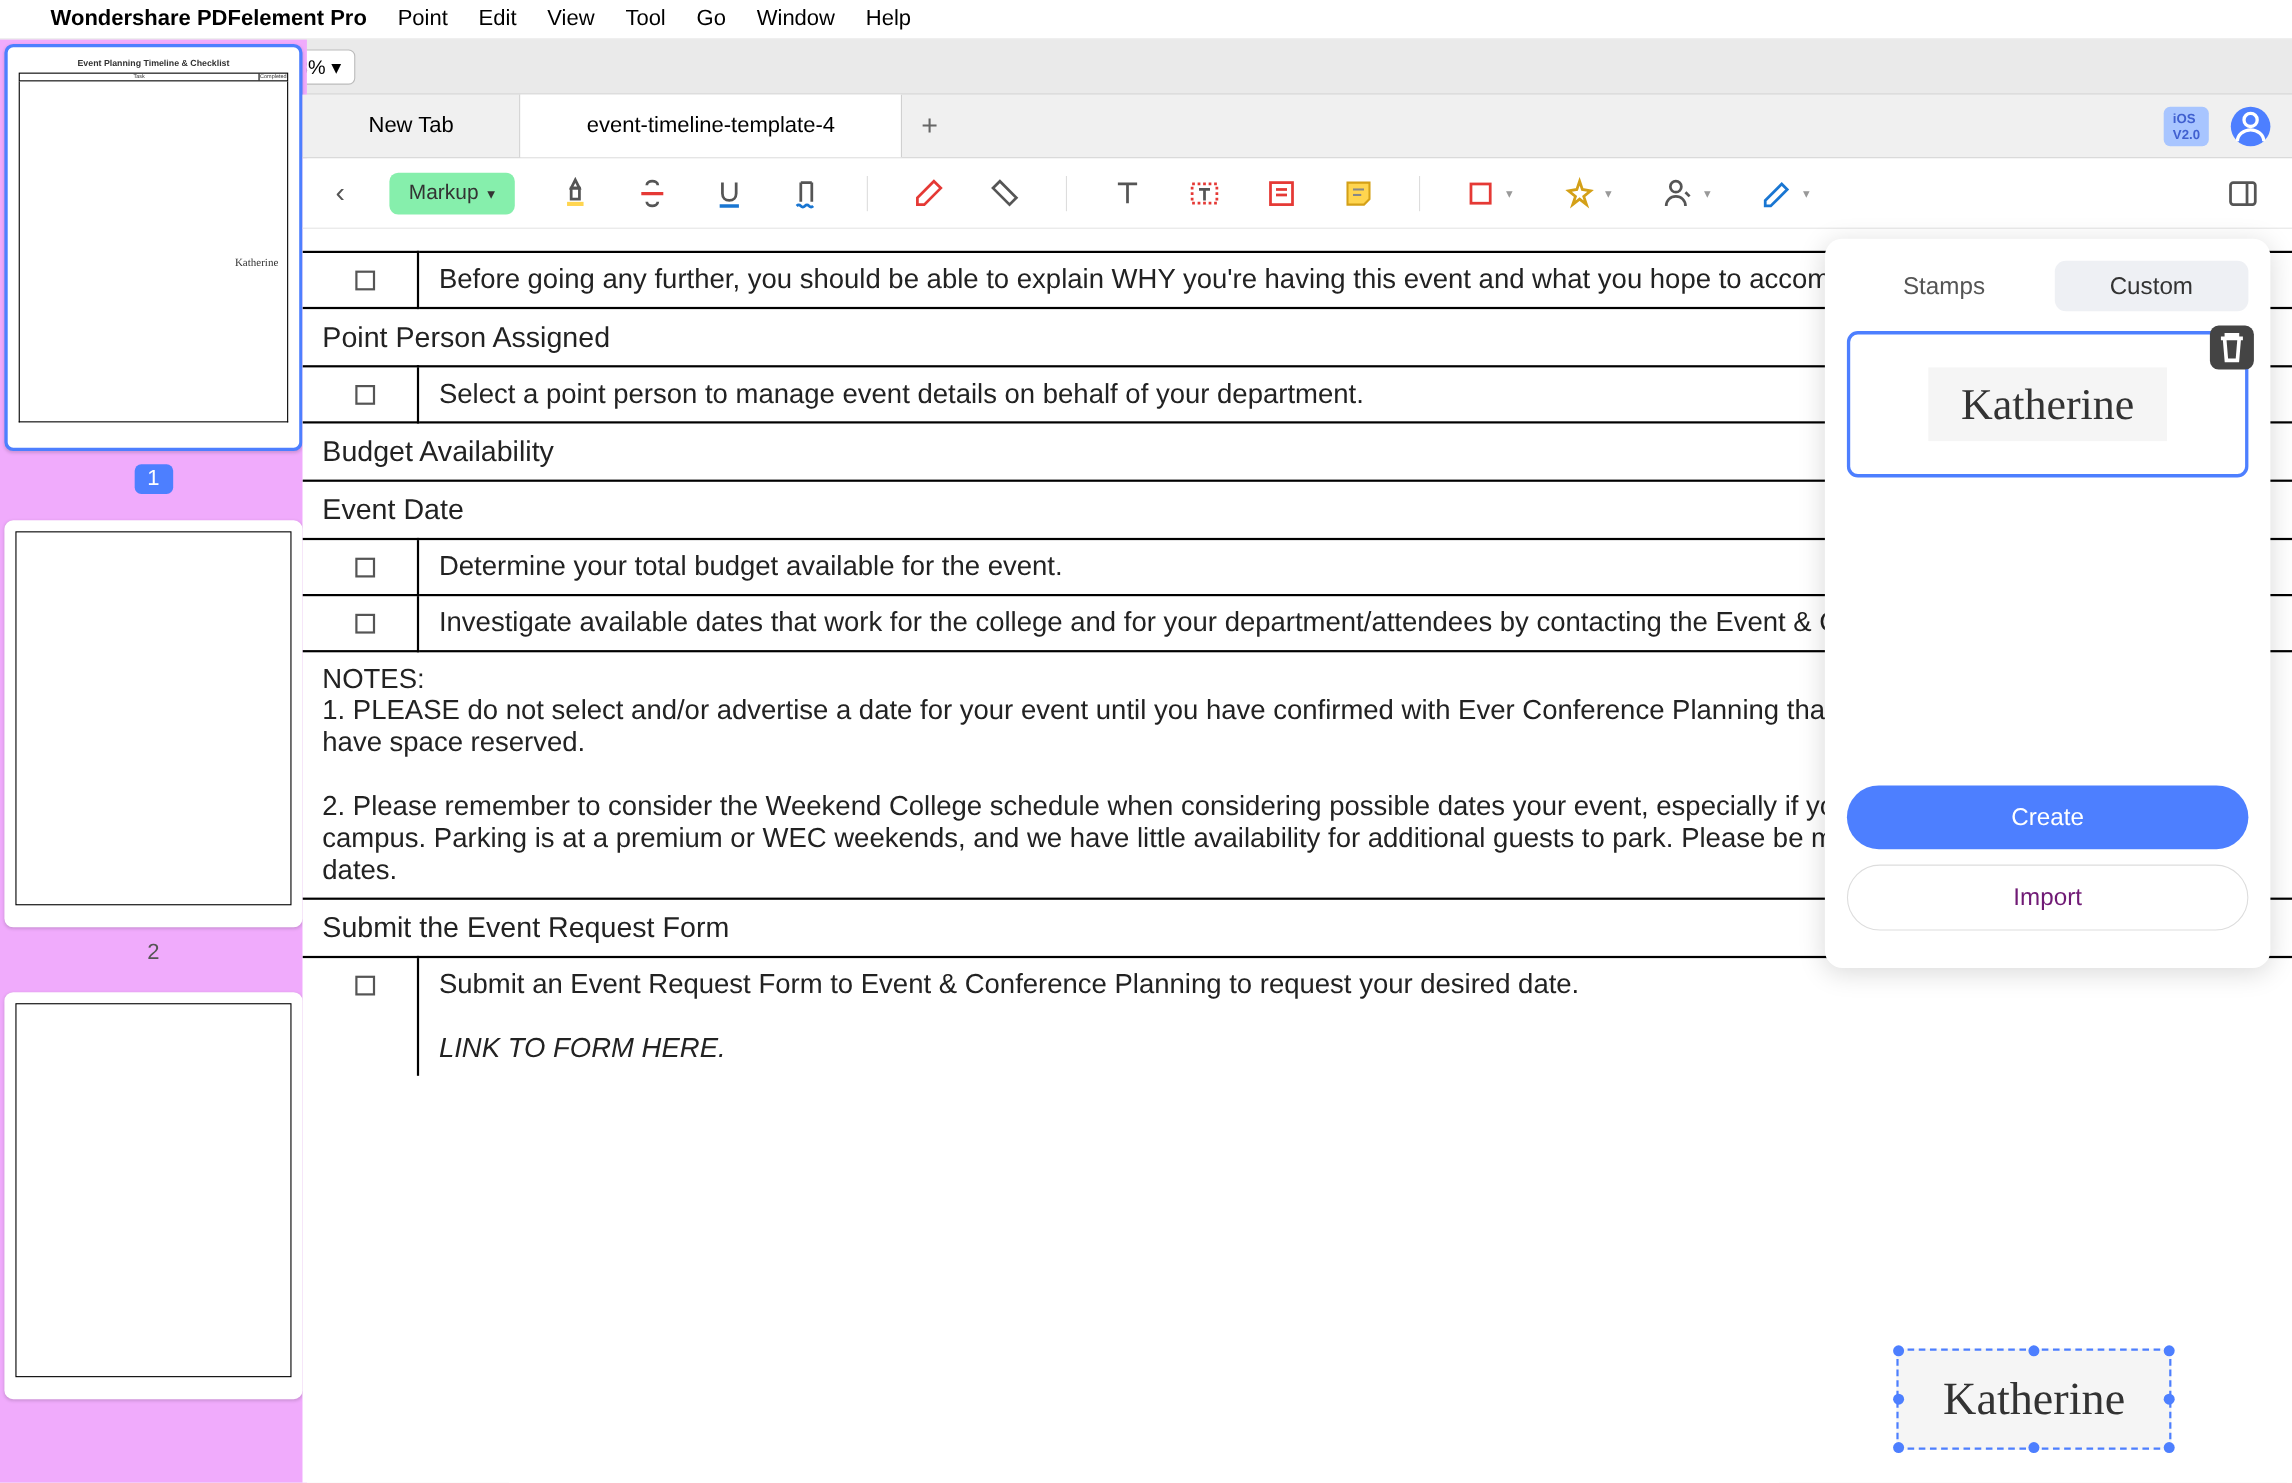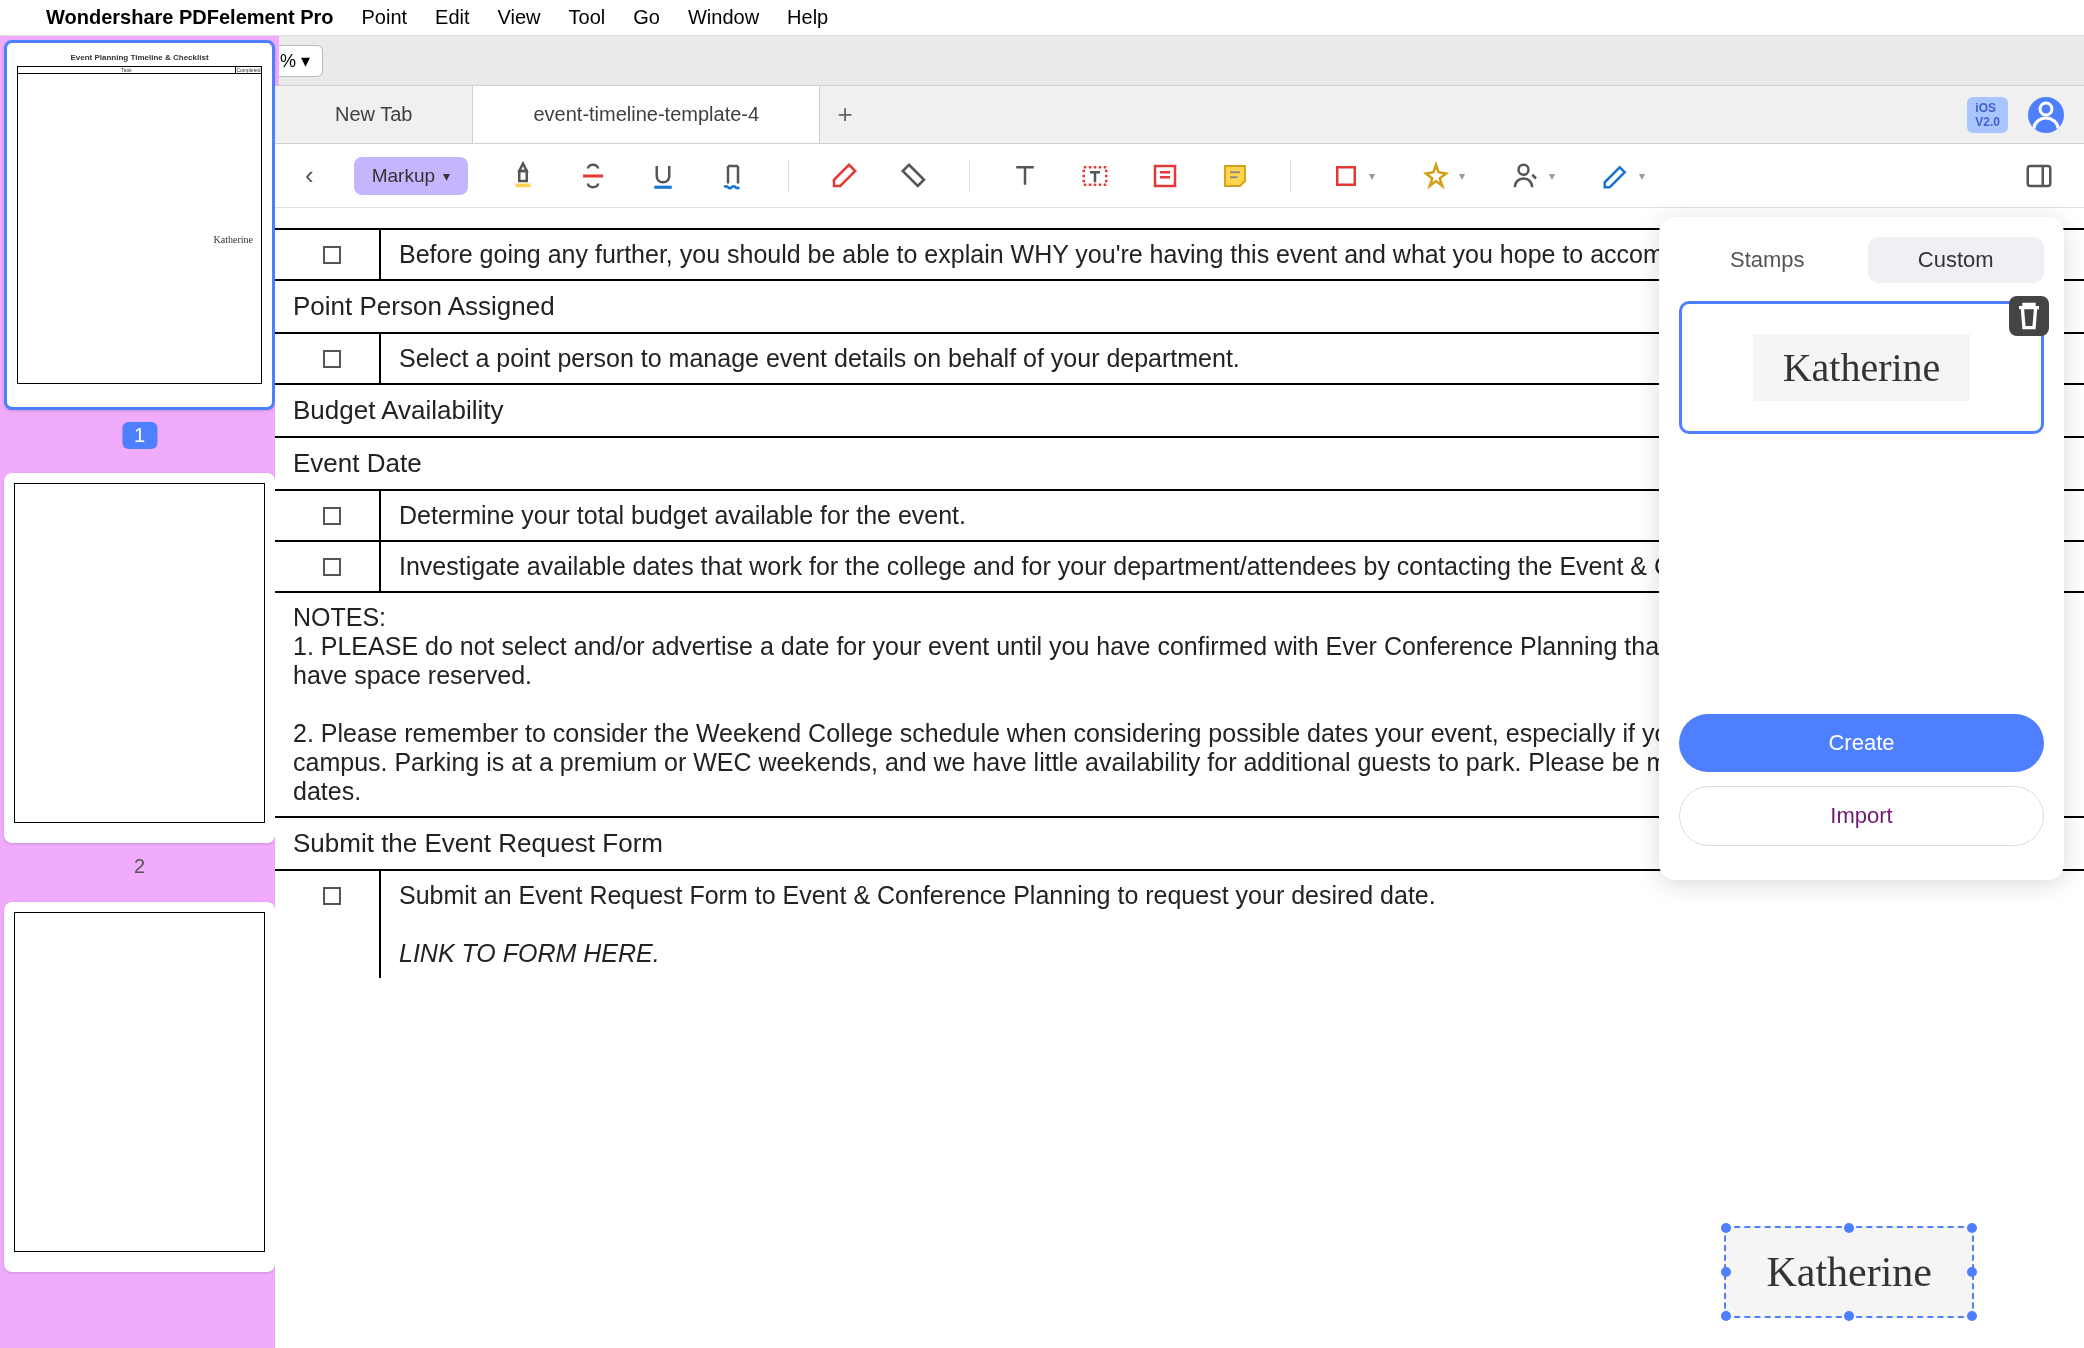--- a/index.html
+++ b/index.html
@@ -9,29 +9,29 @@
 .menubar .appname { font-weight:600; }
 .menubar .mitem { cursor:pointer; }
 .topbar { height:50px; background:#eaeaea; display:flex; align-items:center; padding:0 12px; border-bottom:1px solid #d0d0d0; }
 .traffic { display:flex; gap:12px; margin-right:40px; }
 .traffic span { width:18px; height:18px; border-radius:50%; display:inline-block; }
 .tred{background:#ff5f57;} .tyel{background:#ffbd2e;} .tgrn{background:#28c840;}
 .tb-icons { display:flex; gap:18px; align-items:center; }
 .tb-icon { width:26px; height:26px; display:flex; align-items:center; justify-content:center; color:#555; }
 .zoom { margin-left:12px; border:1px solid #bbb; border-radius:6px; padding:4px 12px; font-size:18px; background:#fff; }
 .tabs { height:58px; background:#f0f0f0; display:flex; align-items:stretch; border-bottom:1px solid #d0d0d0; margin-left:275px; }
-.tab { padding:0 60px; display:flex; align-items:center; font-size:20px; color:#404040; border-right:1px solid #d0d0d0; }
+.tab { padding:0 60px; display:flex; align-items:center; font-size:20px; color:#000000; border-right:1px solid #d0d0d0; }
 .tab.active { background:#fff; }
 .tab-add { width:50px; display:flex; align-items:center; justify-content:center; font-size:26px; color:#666; }
 .tab-right { margin-left:auto; display:flex; align-items:center; gap:20px; padding-right:20px; }
 .ios-badge { background:#a8c5ff; color:#4060d0; font-size:12px; padding:4px 8px; border-radius:6px; font-weight:600; }
 .avatar { width:36px; height:36px; border-radius:50%; background:#4d7fff; display:flex; align-items:center; justify-content:center; color:#fff; }
 .toolbar { height:64px; background:#fff; display:flex; align-items:center; padding:0 30px; gap:40px; border-bottom:1px solid #e0e0e0; margin-left:275px; }
 .back-btn { font-size:26px; color:#555; cursor:pointer; }
-.markup-btn { background:#c4b5fd; padding:8px 18px; border-radius:8px; font-size:19px; display:flex; align-items:center; gap:8px; color:#333; }
+.markup-btn { background:#86efac; padding:8px 18px; border-radius:8px; font-size:19px; display:flex; align-items:center; gap:8px; color:#333; }
 .tool-icon { width:30px; height:30px; display:flex; align-items:center; justify-content:center; position:relative; }
 .divider { width:1px; height:32px; background:#ddd; }
 .sidebar { position:absolute; left:0; top:36px; bottom:0; width:279px; background:#f0abfc; padding:4px; overflow-y:auto; }
 .thumb { background:#fff; border-radius:8px; margin-bottom:12px; box-shadow:0 1px 3px rgba(0,0,0,0.15); padding:10px; height:370px; font-size:6px; color:#333; overflow:hidden; }
 .thumb.sel { border:3px solid #4d7fff; }
 .thumb-num { text-align:center; margin-bottom:24px; font-size:20px; color:#555; }
 .thumb-num.sel { display:inline-block; background:#4d7fff; color:#fff; padding:2px 12px; border-radius:6px; margin-left:50%; transform:translateX(-50%); }
 .content { position:absolute; left:275px; top:208px; right:0; bottom:0; background:#fff; overflow:auto; }
 .doc { padding:20px 0; font-size:25px; color:#222; }
 .doc table { width:100%; border-collapse:collapse; }

